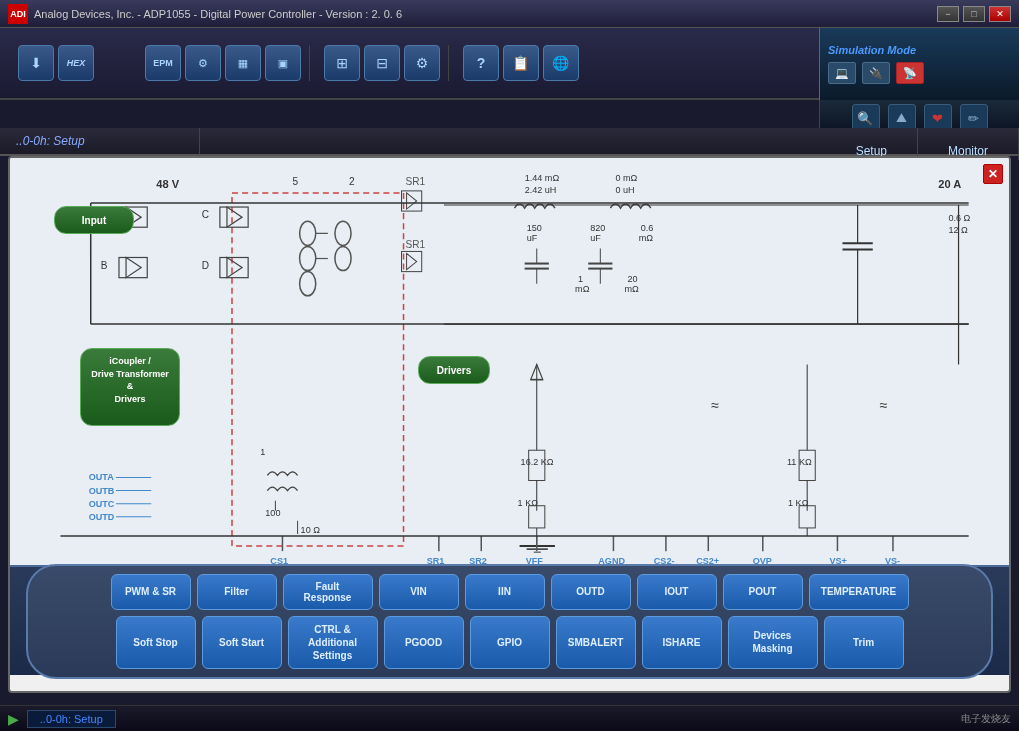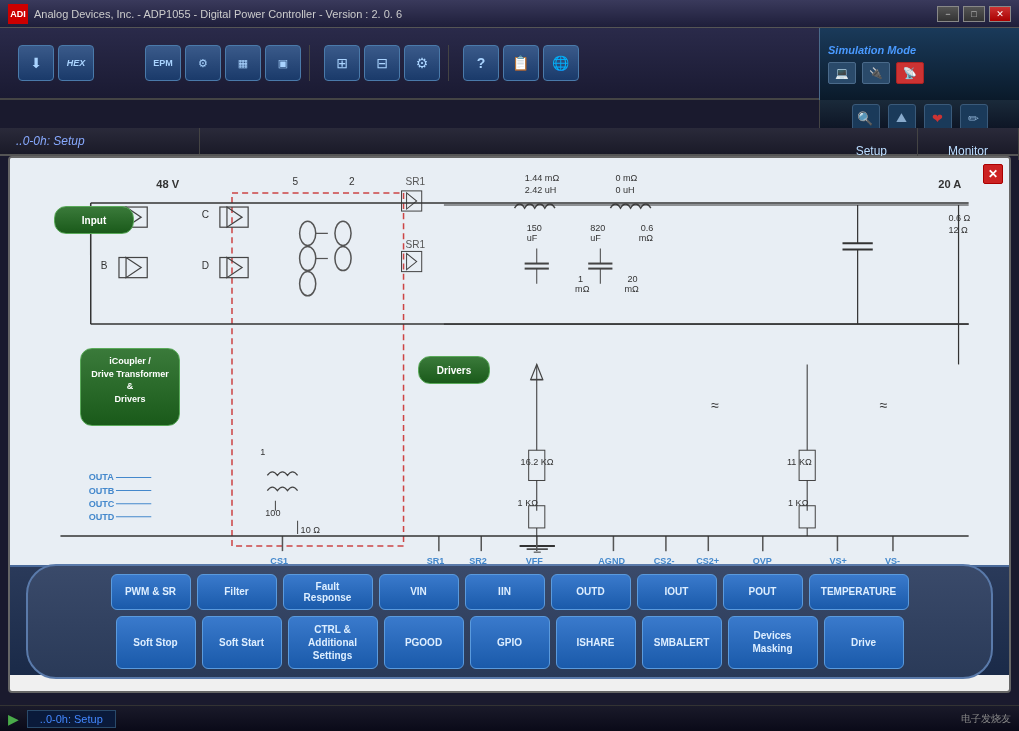--- a/index.html
+++ b/index.html
@@ -631,27 +631,27 @@
       <div class="btn-row">
         <div class="panel-btn">Soft Stop</div>
         <div class="panel-btn">Soft Start</div>
         <div class="panel-btn" style="white-space:pre-wrap;min-width:90px;line-height:1.3;">
           <span>CTRL &amp;
 Additional
 Settings</span>
         </div>
         <div class="panel-btn">PGOOD</div>
         <div class="panel-btn">GPIO</div>
+        <div class="panel-btn">SMBALERT</div>
         <div class="panel-btn">ISHARE</div>
-        <div class="panel-btn">SMBALERT</div>
         <div class="panel-btn" style="white-space:pre-wrap;line-height:1.3;min-width:90px;">
           <span>Devices
 Masking</span>
         </div>
-        <div class="panel-btn">Drive</div>
+        <div class="panel-btn">Trim</div>
       </div>
     </div>
   </div>
 
 </div>
 
 <div id="statusbar">
   <span class="status-arrow">▶</span>
   <span class="status-text">..0-0h:  Setup</span>
   <span class="status-right">电子发烧友</span>

